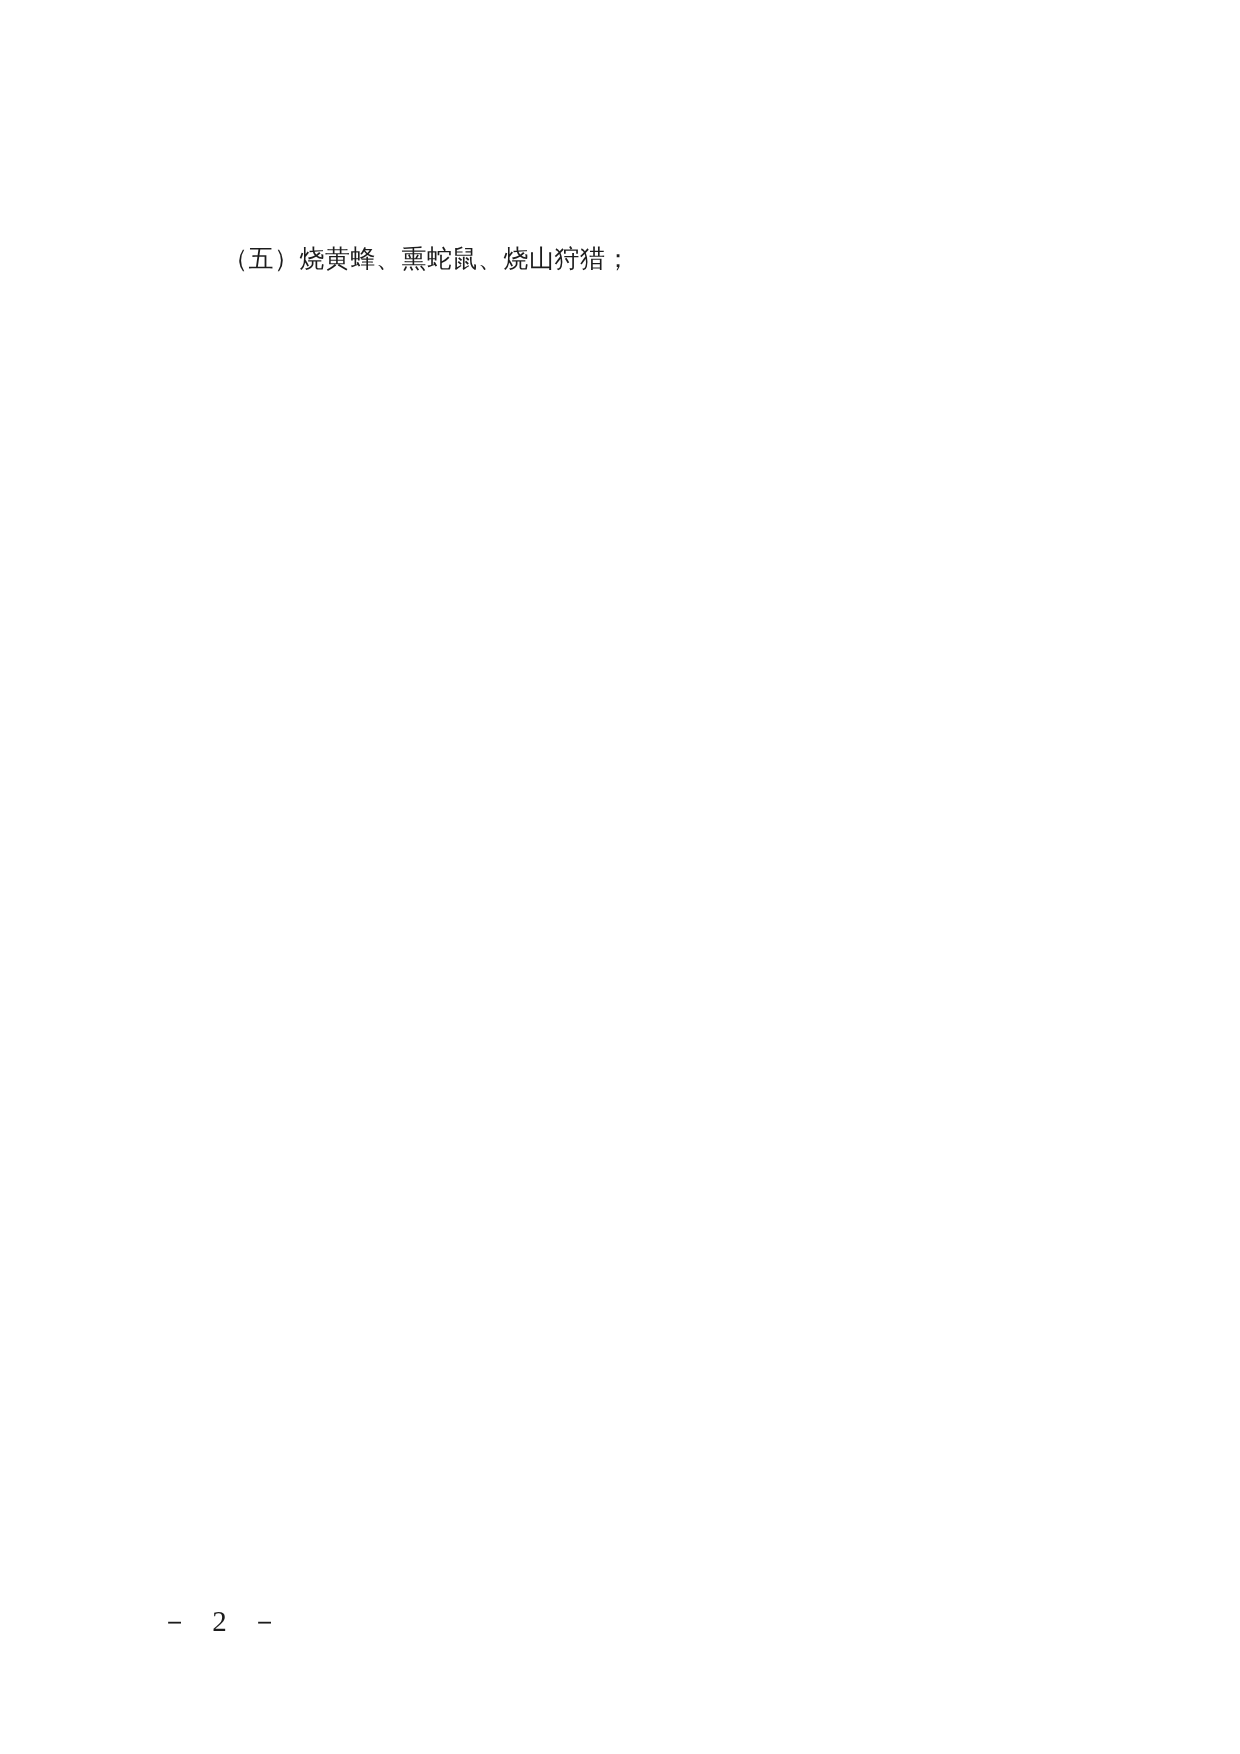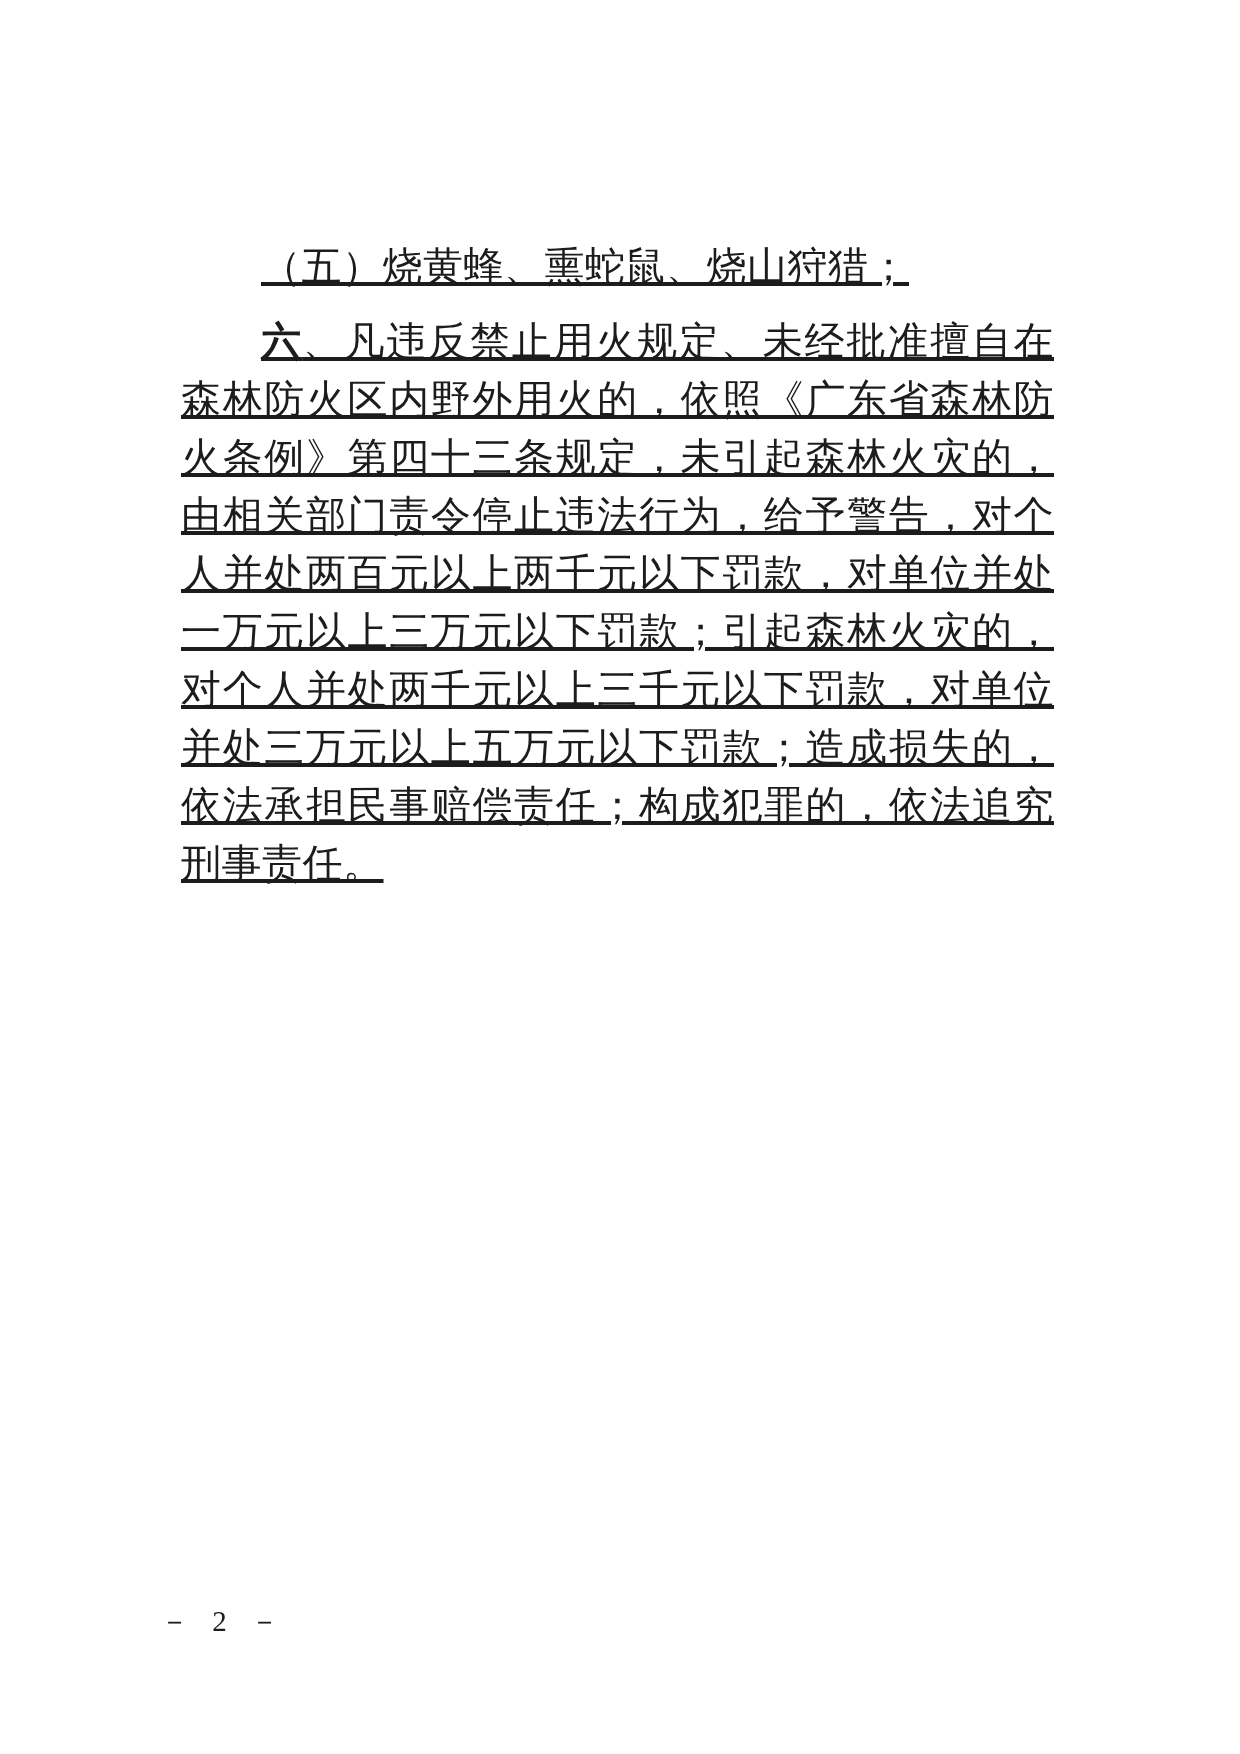--- a/index.html
+++ b/index.html
@@ -22,29 +22,28 @@
     height: 1754px;
     background: #ffffff;
   }
   .doc-body {
     position: absolute;
     left: 165px;
     top: 222px;
     width: 905px;
   }
   .para {
-    margin: 16px;
+    margin: 8px;
     padding: 0;
-    font-size: 40px;
+    font-size: 25px;
     line-height: 58px;
     text-align: justify;
     text-justify: inter-ideograph;
     text-indent: 2em;
     letter-spacing: 0.5px;
-    text-decoration: underline;
   }
   .para .lead {
     font-family: "Liberation Sans", "DejaVu Sans", sans-serif;
     font-weight: 700;
   }
   .page-number {
     position: absolute;
     left: 160px;
     top: 1604px;
     font-size: 29px;
@@ -53,16 +52,15 @@
     color: #1c1c1c;
     white-space: nowrap;
   }
 </style>
 </head>
 <body>
 
 <div class="page">
   <div class="doc-body">
       <p class="para">（五）烧黄蜂、熏蛇鼠、烧山狩猎；</p>
-      <p class="para"><span class="lead">六</span>、凡违反禁止用火规定、未经批准擅自在森林防火区内野外用火的，依照《广东省森林防火条例》第四十三条规定，未引起森林火灾的，由相关部门责令停止违法行为，给予警告，对个人并处两百元以上两千元以下罚款，对单位并处一万元以上三万元以下罚款；引起森林火灾的，对个人并处两千元以上三千元以下罚款，对单位并处三万元以上五万元以下罚款；造成损失的，依法承担民事赔偿责任；构成犯罪的，依法追究刑事责任。</p>
     </div>
   <div class="page-number">－ 2 －</div>
 </div>
 
 </body></html>

